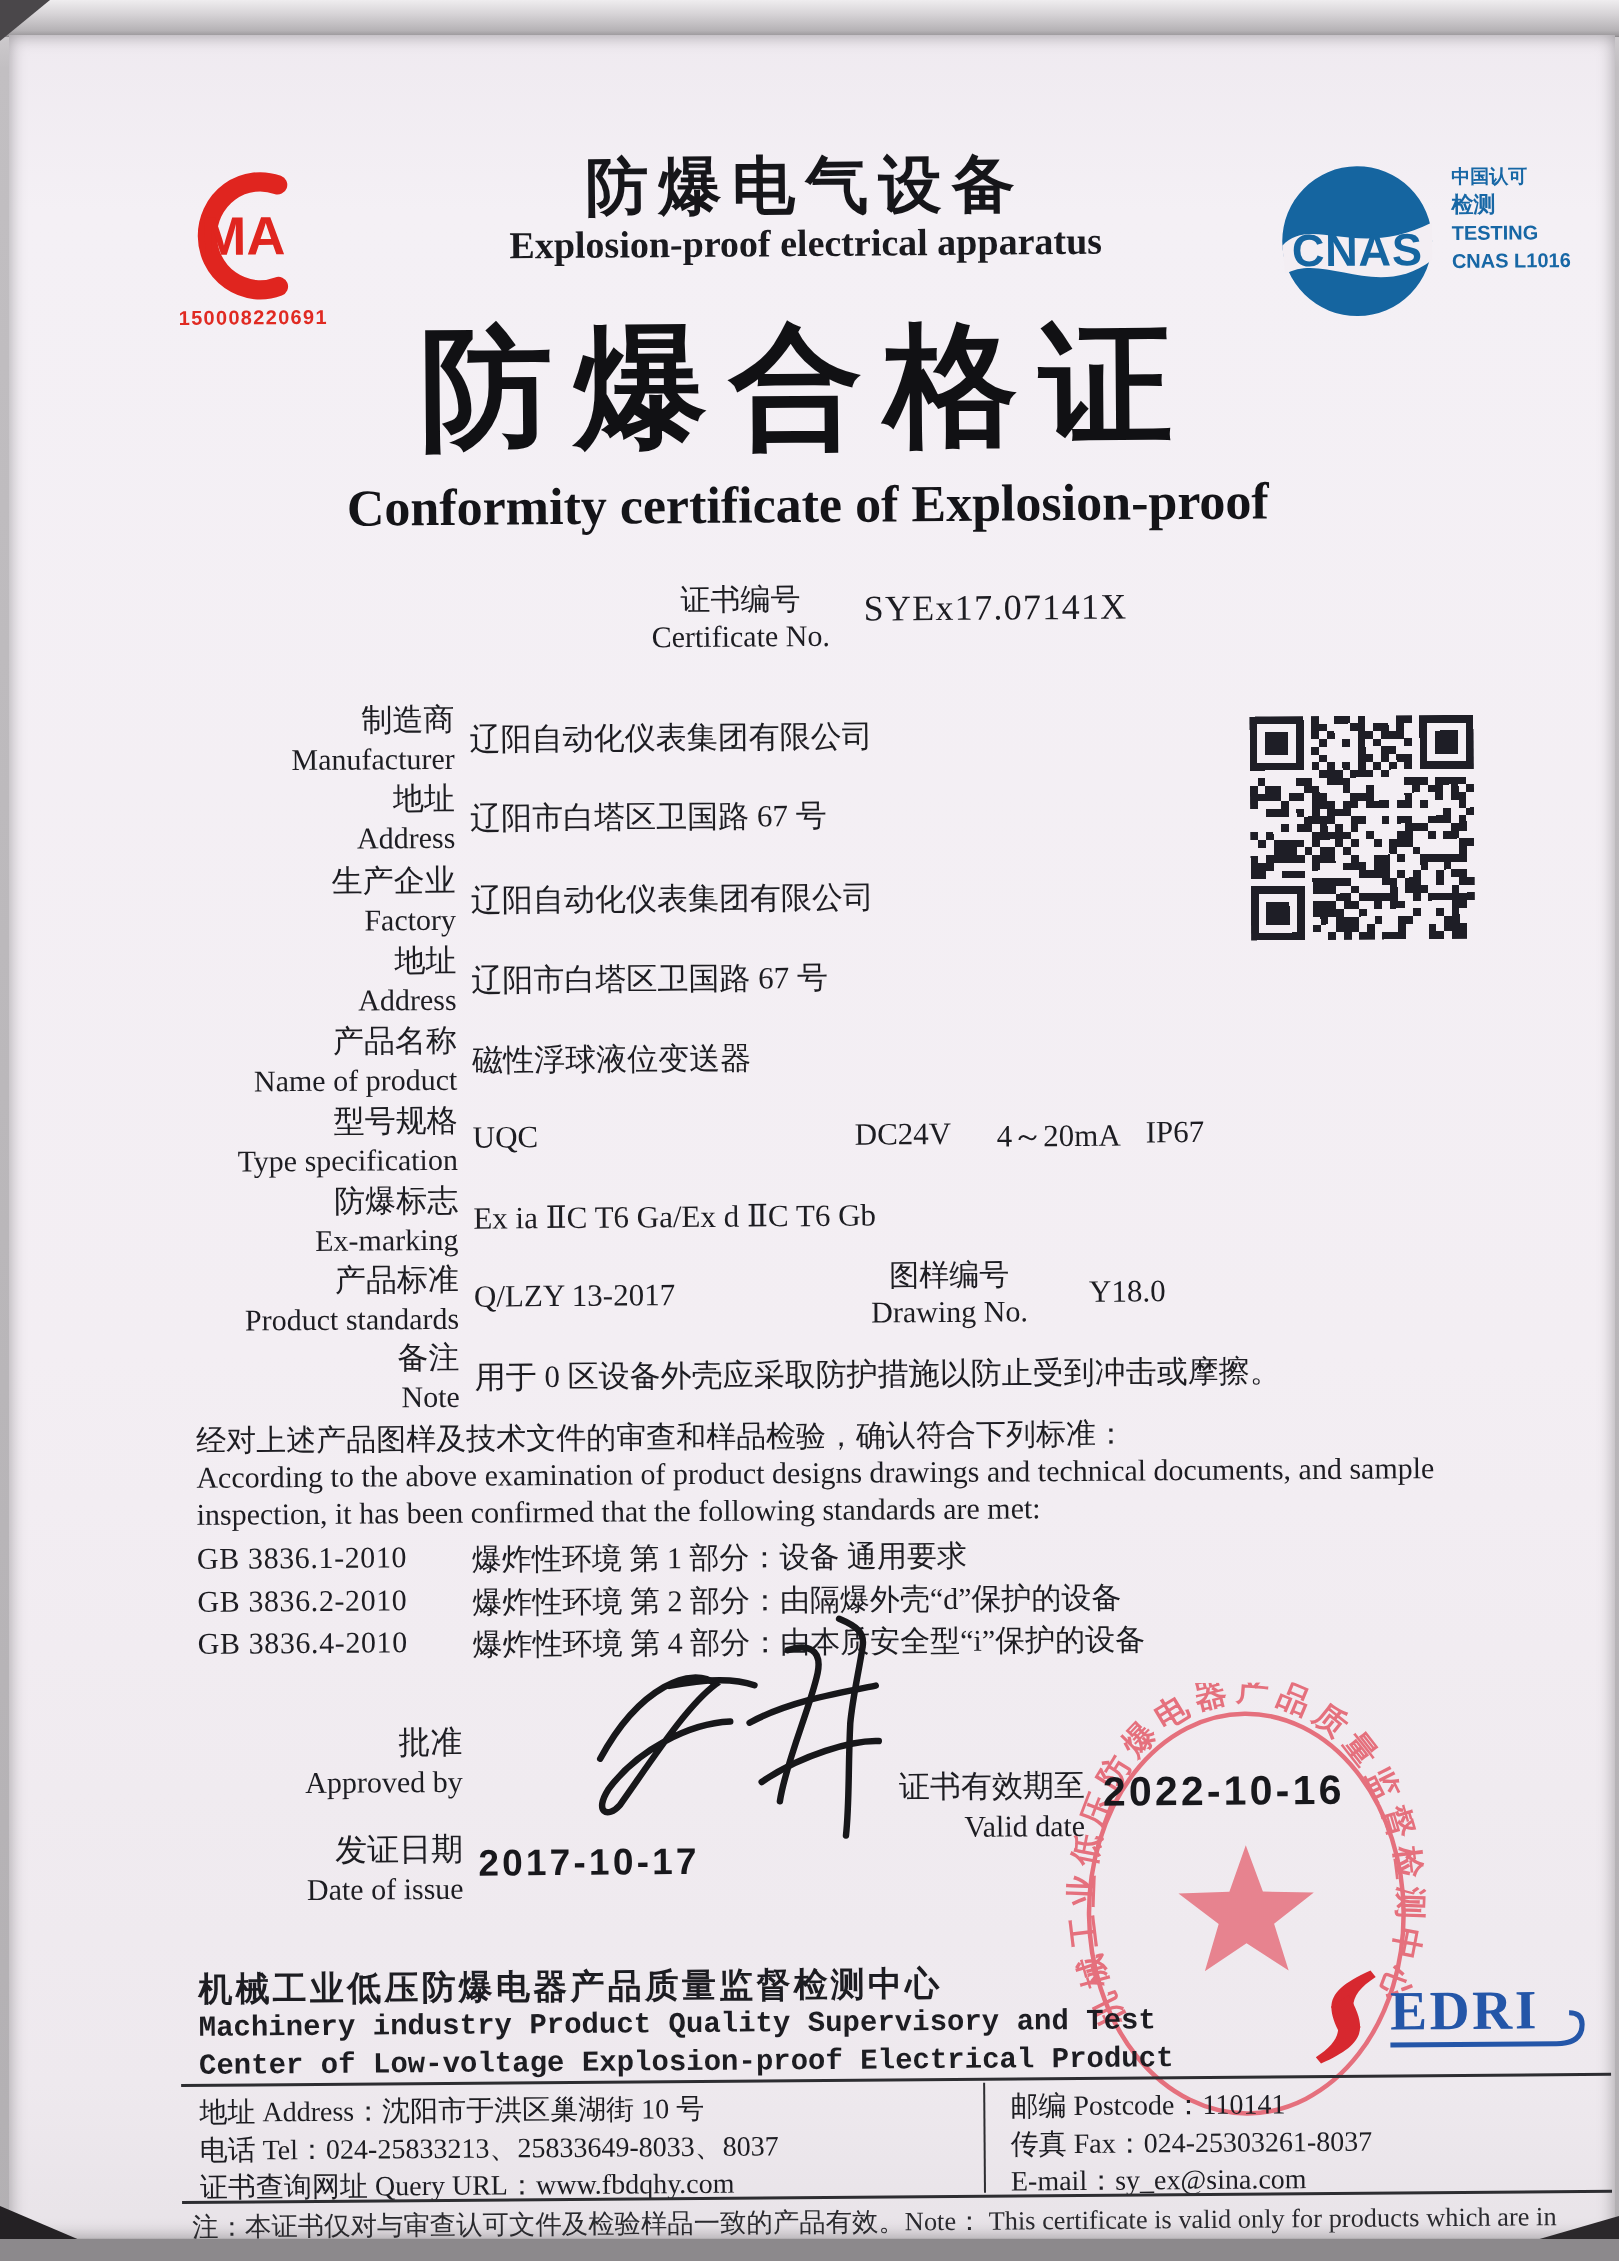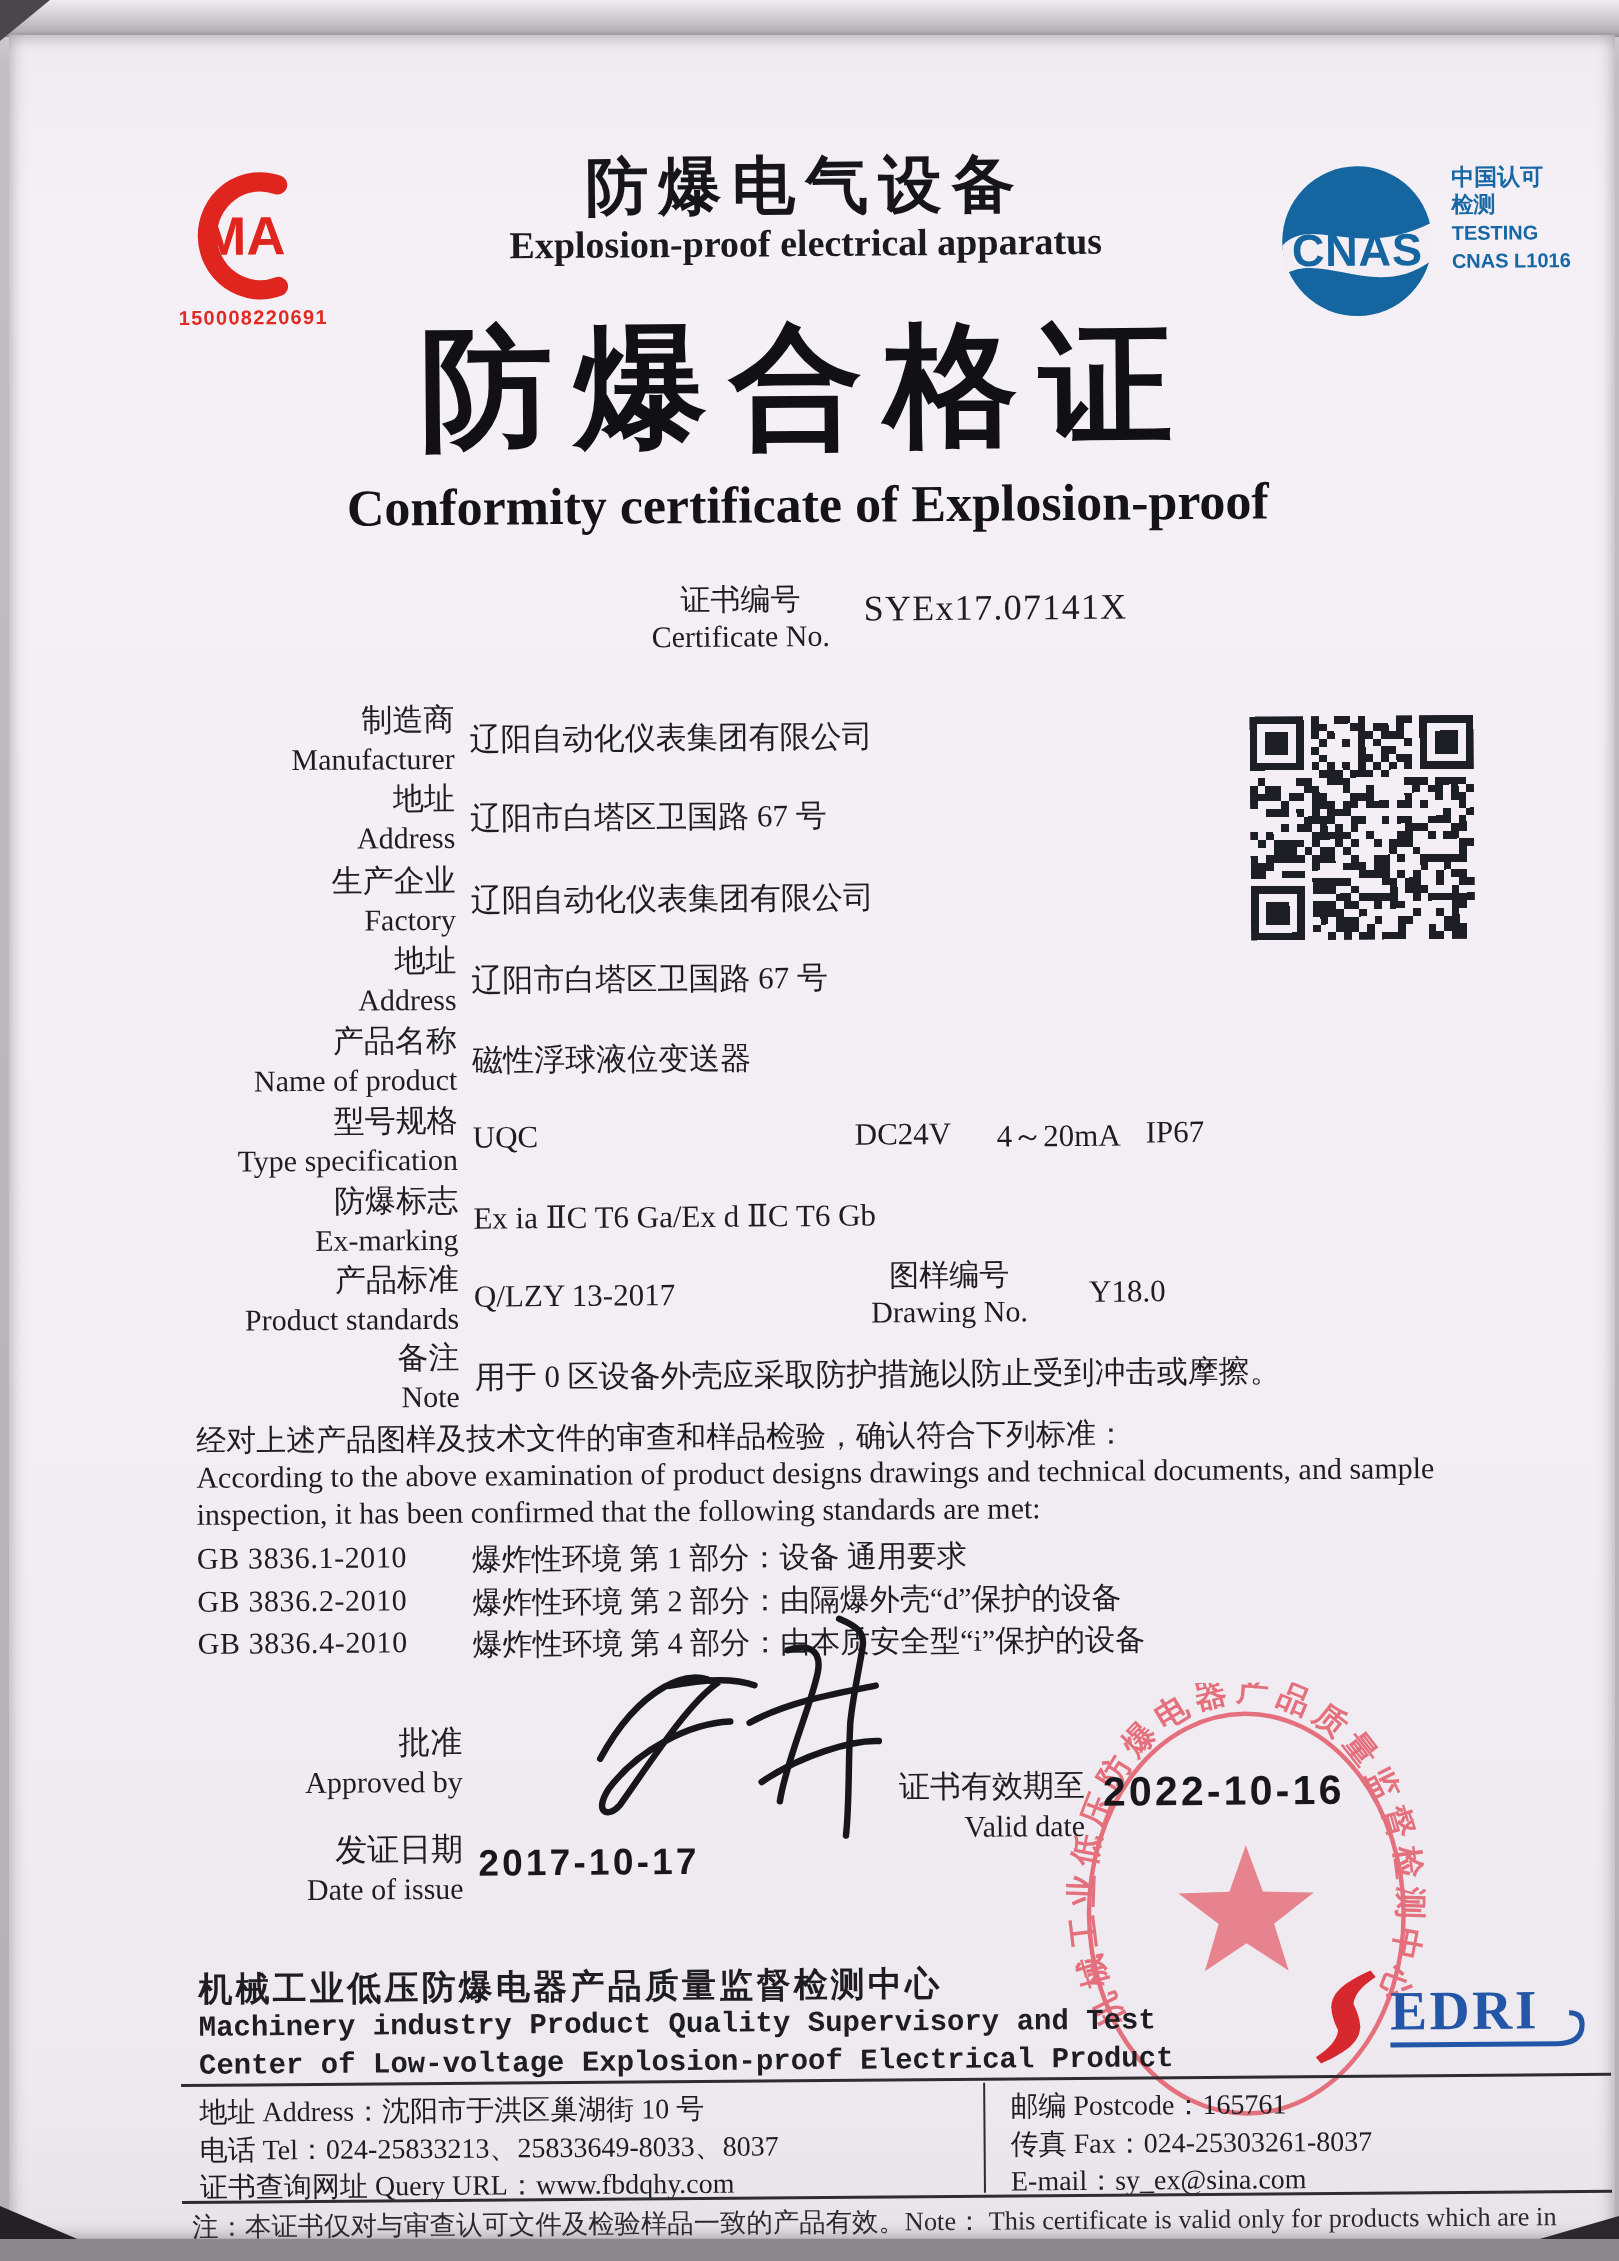--- a/index.html
+++ b/index.html
@@ -75,21 +75,21 @@
   <div class="abs hdr-sub" style="top:186px">Explosion-proof electrical apparatus</div>
 
   <div class="abs" style="left:1277px;top:133px;width:155px;height:155px">
     <svg viewBox="0 0 240 240" width="155" height="155">
       <circle cx="120" cy="120" r="116" fill="#1565a0"></circle>
       <path d="M4 126 C 50 78 120 150 236 92 L236 150 C 150 214 70 136 8 170 Z" fill="#f3eef3"></path>
       <text x="120" y="158" text-anchor="middle" font-family="Liberation Sans, DejaVu Sans, sans-serif" font-size="70" font-weight="900" fill="#1565a0" letter-spacing="1">CNAS</text>
     </svg>
   </div>
   <div class="abs" style="left:1449px;top:133px;line-height:28px">
-    <div class="cnas-txt" style="font-size:23px">中国认可</div>
+    <div class="cnas-txt" style="font-size:19px">中国认可</div>
     <div class="cnas-txt" style="font-size:22px">检测</div>
     <div class="cnas-txt" style="font-size:20px">TESTING</div>
     <div class="cnas-txt" style="font-size:20px">CNAS L1016</div>
   </div>
 
   <div class="abs main-title" style="top:263px">防爆合格证</div>
   <div class="abs main-sub" style="top:440px">Conformity certificate of Explosion-proof</div>
 
   <div class="abs" style="top:545px;left:0;width:1620px;height:84px">
     <div class="certlab">
@@ -651,21 +651,21 @@
     <span>地址 Address：</span><span>沈阳市于洪区巢湖街 10 号</span>
   </div>
   <div class="abs contact" style="left:182px;top:2092px">
     <span>电话 Tel：</span><span>024-25833213、25833649-8033、8037</span>
   </div>
   <div class="abs contact" style="left:182px;top:2129px">
     <span>证书查询网址 Query URL：</span><span>www.fbdqhy.com</span>
   </div>
   <div class="abs" style="left:966px;top:2049px;width:1.9px;height:110px;background:#2d2d31"></div>
   <div class="abs contact" style="left:993px;top:2054px">
-    <span>邮编 Postcode：</span><span>165761</span>
+    <span>邮编 Postcode：</span><span>110141</span>
   </div>
   <div class="abs contact" style="left:993px;top:2092px">
     <span>传真 Fax：</span><span>024-25303261-8037</span>
   </div>
   <div class="abs contact" style="left:993px;top:2129px">
     <span>E-mail：</span><span>sy_ex@sina.com</span>
   </div>
   <div class="hline" style="top:2161px"></div>
 
   <div class="abs foot" style="left:174px;top:2170px">注：本证书仅对与审查认可文件及检验样品一致的产品有效。Note： This certificate is valid only for products which are in</div>

